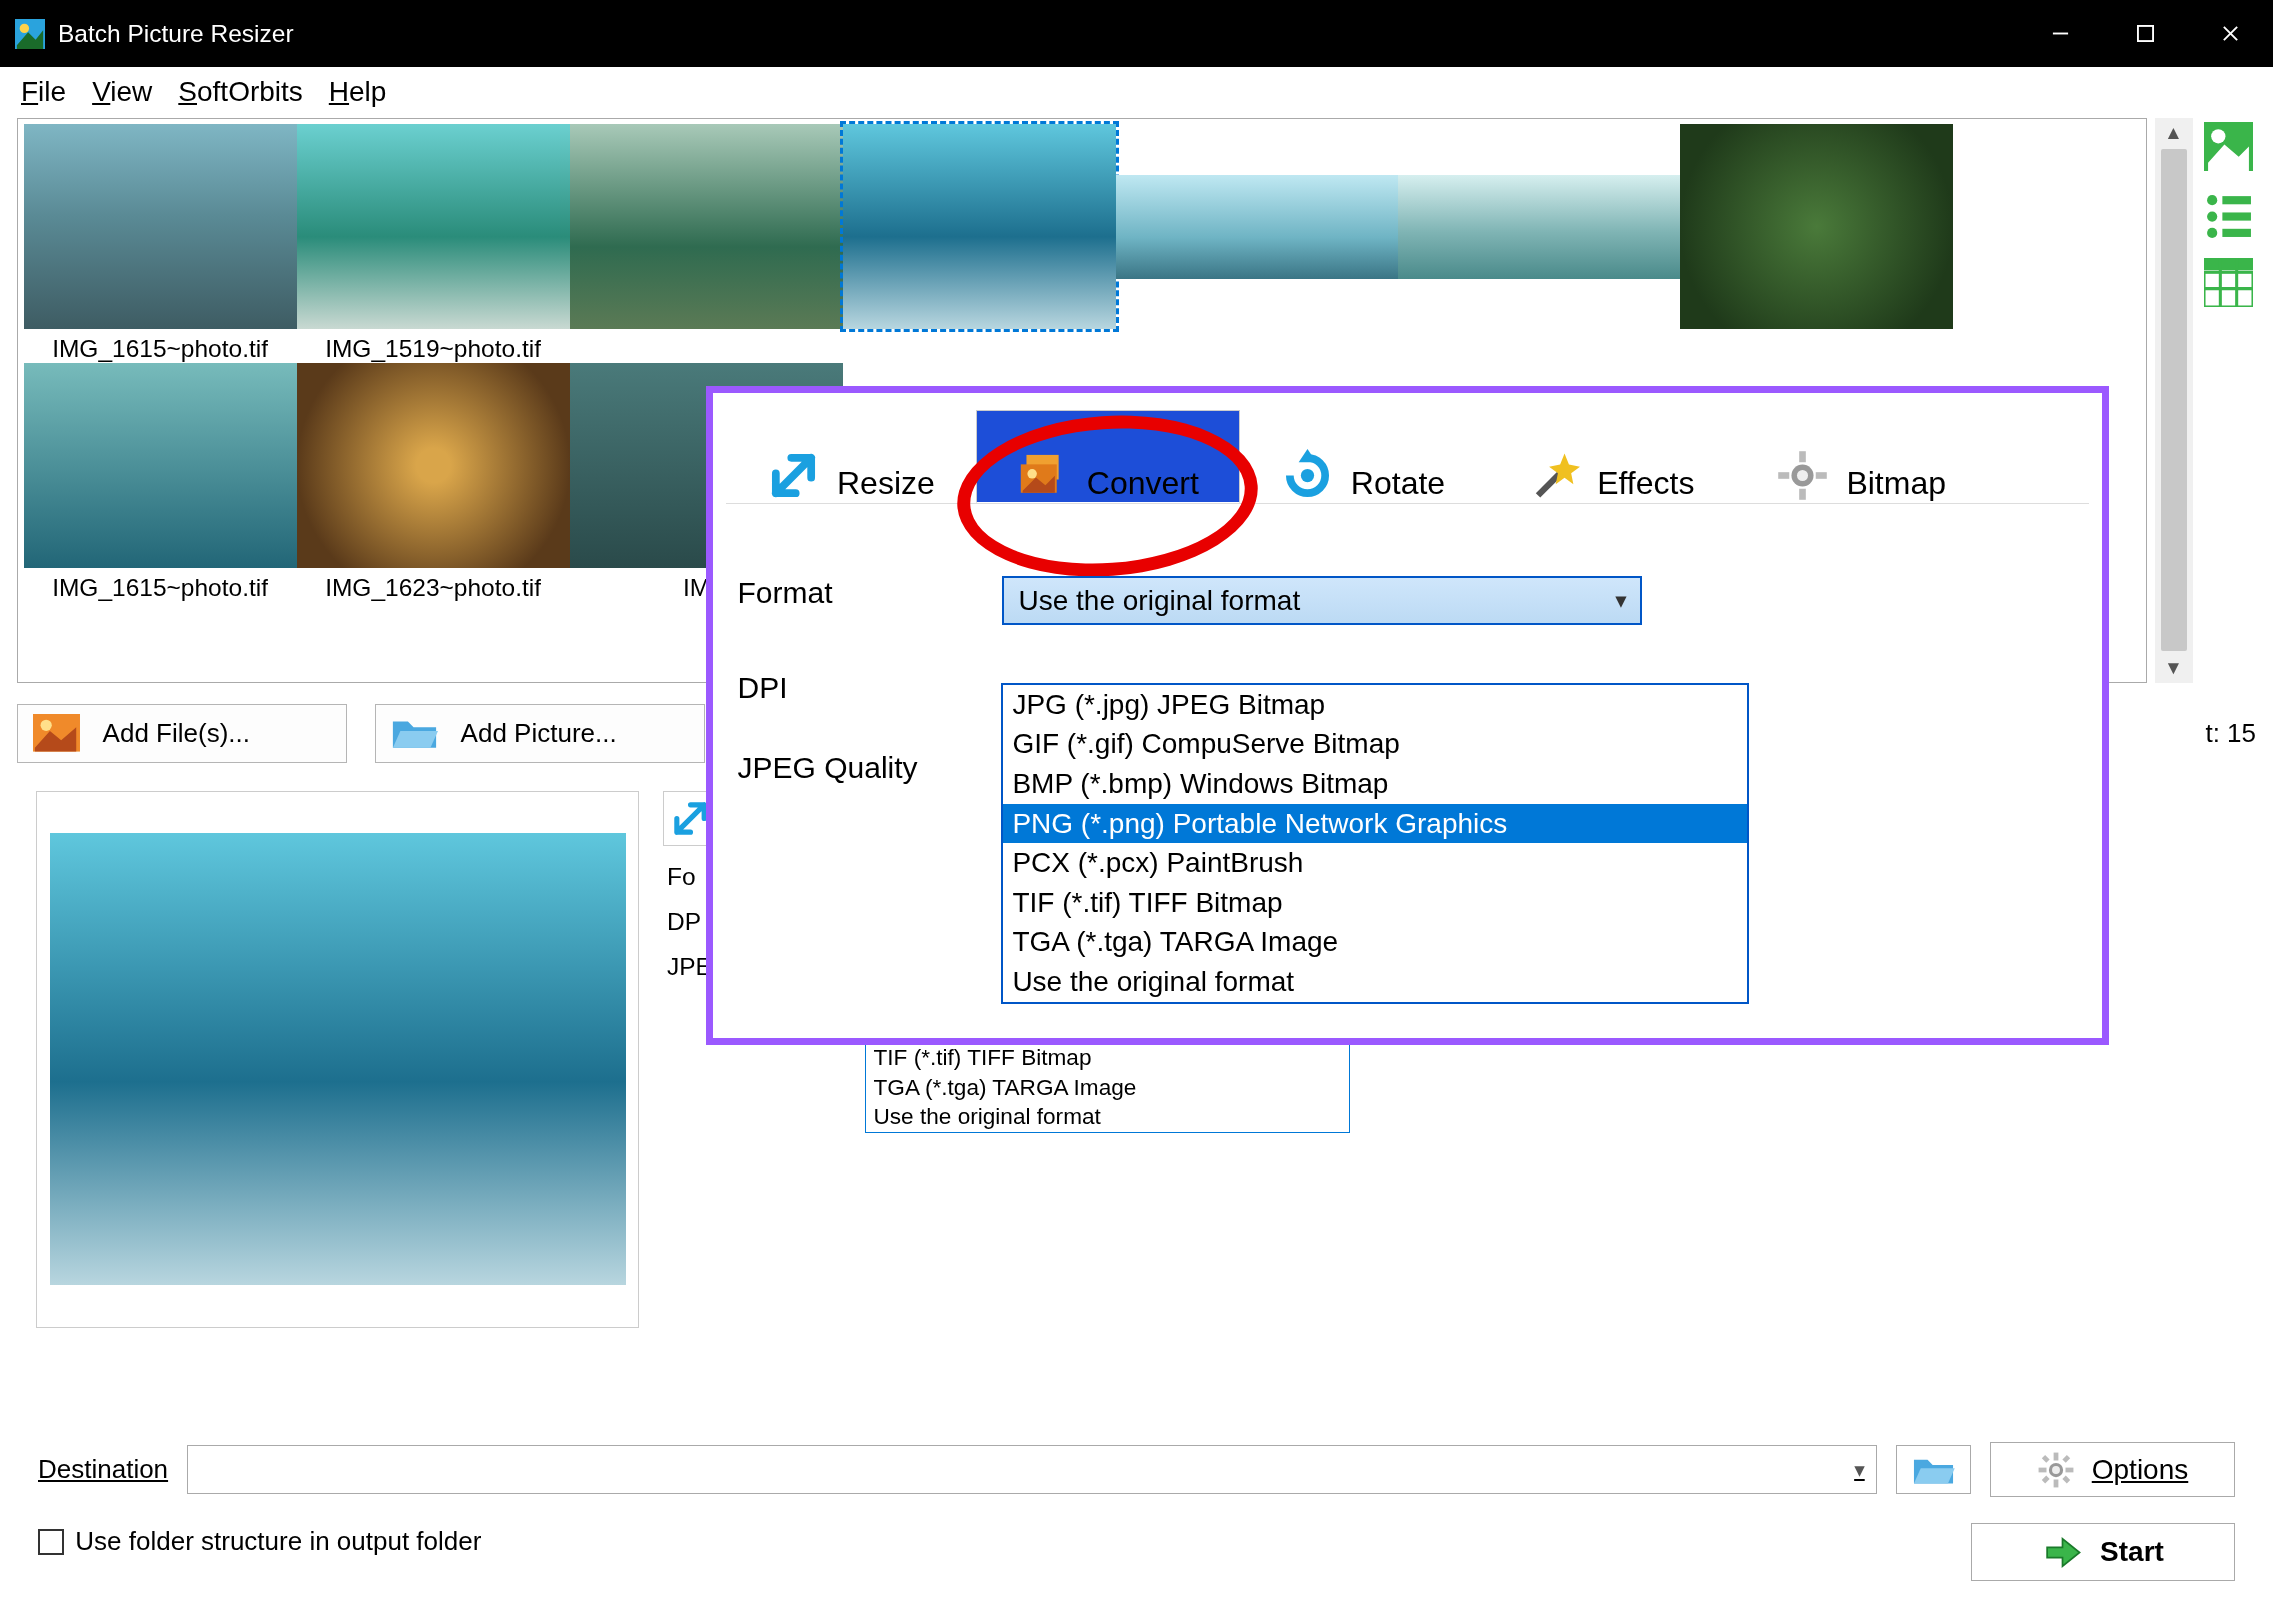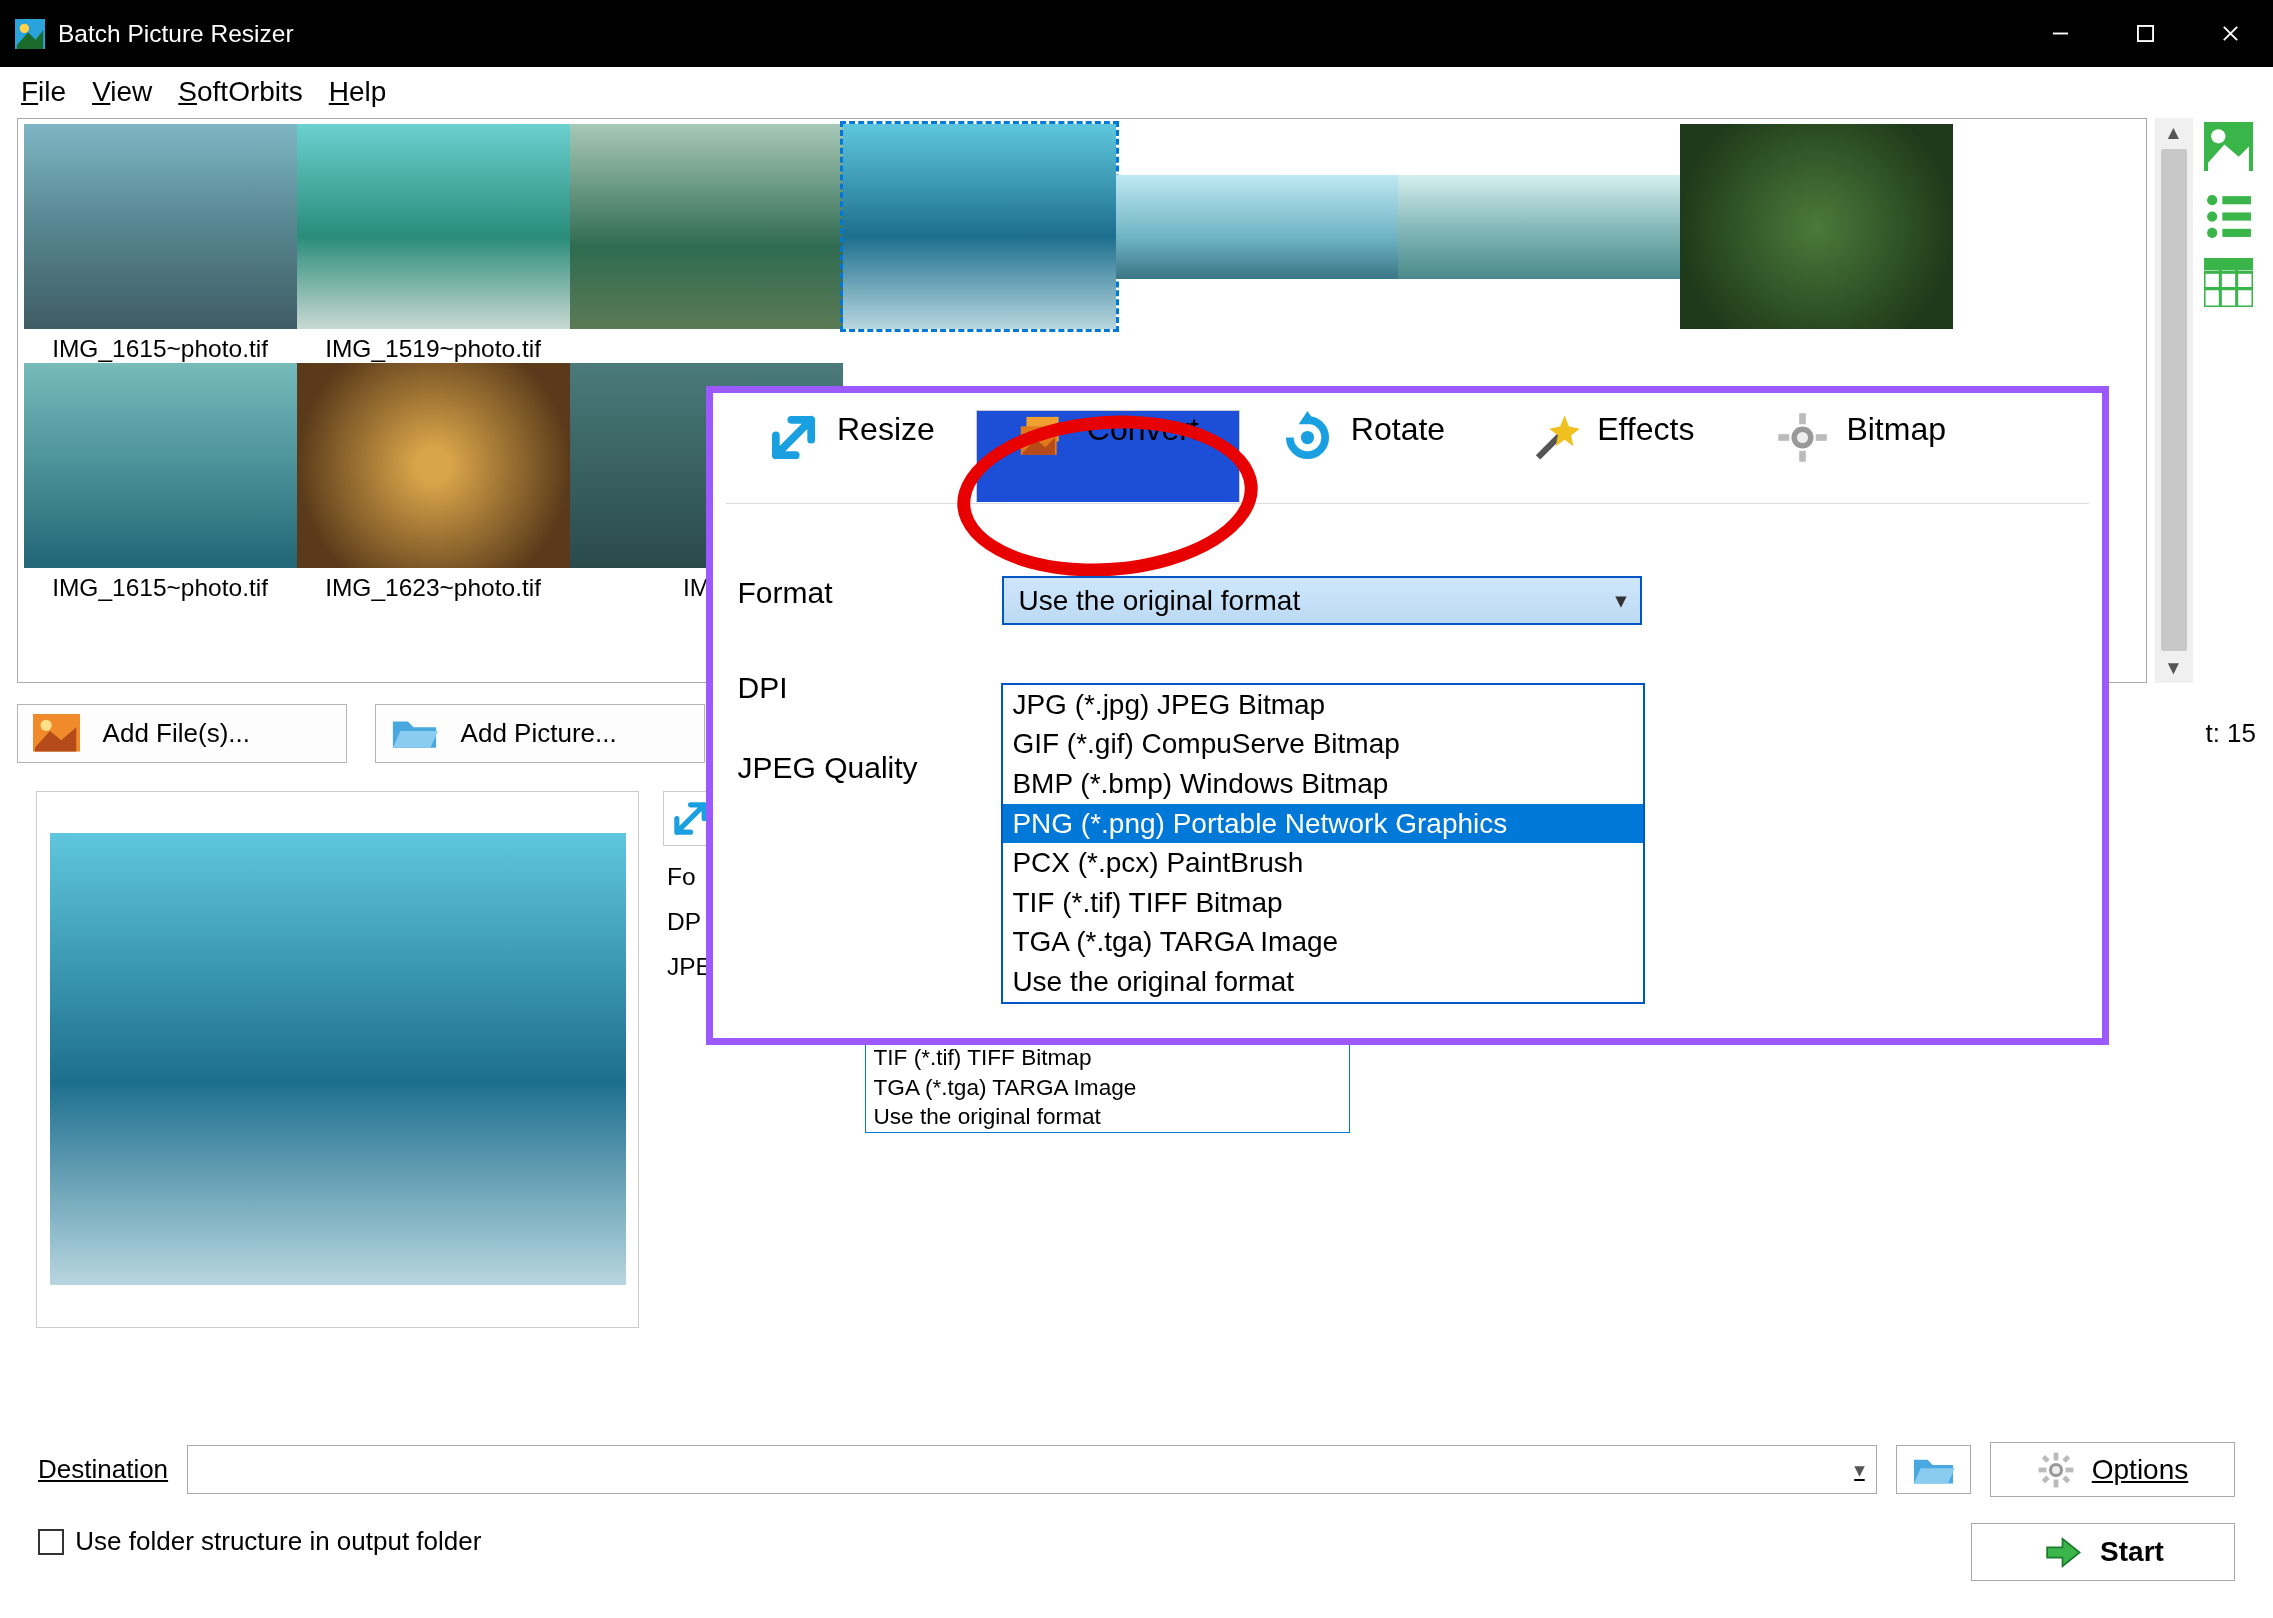--- a/index.html
+++ b/index.html
@@ -61,30 +61,30 @@
   .dest-row .dest-input .caret { font-size: 21px; color: #555; }
   .browse-btn { width: 75px; height: 49px; border: 1.9px solid #aaa; display: flex; align-items: center; justify-content: center;}
   .opts-btn, .start-btn { display: flex; align-items: center; gap: 17px; border: 1.9px solid #aaa; padding: 7.5px 28px; min-width: 245px; font-size: 28px; justify-content: center;}
   .chk-row { position: absolute; left: 38px; bottom: 62px; display: flex; align-items: center; gap: 11.3px; font-size: 26px;}
   .chk-row .box { width: 26px; height: 26px; border: 2.8px solid #333; display: inline-block;}
   .start-row { position: absolute; right: 38px; bottom: 38px; }
 
   
   .callout { position: absolute; left: 706px; top: 386px; width: 1403px; height: 659px; border: 7.5px solid #9b59ff; background: #fff; z-index: 50; }
   .callout-tabs { display: flex; border-bottom: 0.9px solid #ddd; margin: 17px 13px 0 13px; height: 94px; }
-  .ctab { display: flex; align-items: flex-start; gap: 17px; padding: 0 40px; font-size: 32px; border: 0.9px solid transparent;}
+  .ctab { display: flex; align-items: flex-end; gap: 17px; padding: 0 40px; font-size: 32px; border: 0.9px solid transparent;}
   .ctab .cicon { width: 53px; height: 53px; display: inline-flex; align-items: center; justify-content: center;}
   .ctab.active { border: 0.9px solid #ccc; border-bottom: 0.9px solid #fff; background: #1d4ed8; }
   .red-circle { position: absolute; left: 231px; top: 5.6px; width: 301px; height: 160px; border: 13px solid #e80000; border-radius: 50%; transform: rotate(-4deg); pointer-events: none;}
   .callout-body { padding: 26px 24.5px; font-size: 30px; }
   .crow { display: flex; align-items: flex-start; margin-bottom: 32px; margin-top: 46px; }
   .crow .clbl { width: 264px; }
   .combo { width: 640px; border: 2.8px solid #0056c7; background: linear-gradient(#cfe6fb,#bcdaf4); height: 49px; display: flex; align-items: center; padding: 0 15px; font-size: 28px; position: relative;}
   .combo .caret { position: absolute; right: 13px; font-size: 22.6px; color: #333;}
-  .combo-list { position: absolute; left: 288px; top: 179px; width: 644px; border: 2.8px solid #0056c7; background: #fff; font-size: 28px; }
+  .combo-list { position: absolute; left: 288px; top: 179px; width: 748px; border: 2.8px solid #0056c7; background: #fff; font-size: 28px; }
   .combo-list .copt { padding: 3.8px 9.4px; }
   .combo-list .copt.sel { background: #0078d7; color: #fff; }
 
   
   .photo { position: relative; overflow: hidden; }
   .p1 { background: linear-gradient(180deg,#7fb6c4 0%,#5a8a95 45%,#3e5c63 100%); }
   .p2 { background: linear-gradient(180deg,#6bd0d0 0%,#2a8c7a 55%,#c9d9d2 100%); }
   .p3 { background: linear-gradient(180deg,#a8c9b8 0%,#2f6b50 60%,#5b7a55 100%); }
   .p4 { background: linear-gradient(180deg,#5fc7dd 0%,#1d6f8e 55%,#b8d6df 100%); }
   .p5 { background: linear-gradient(180deg,#bfe8f2 0%,#6fb4c4 60%,#3a7585 100%); }

